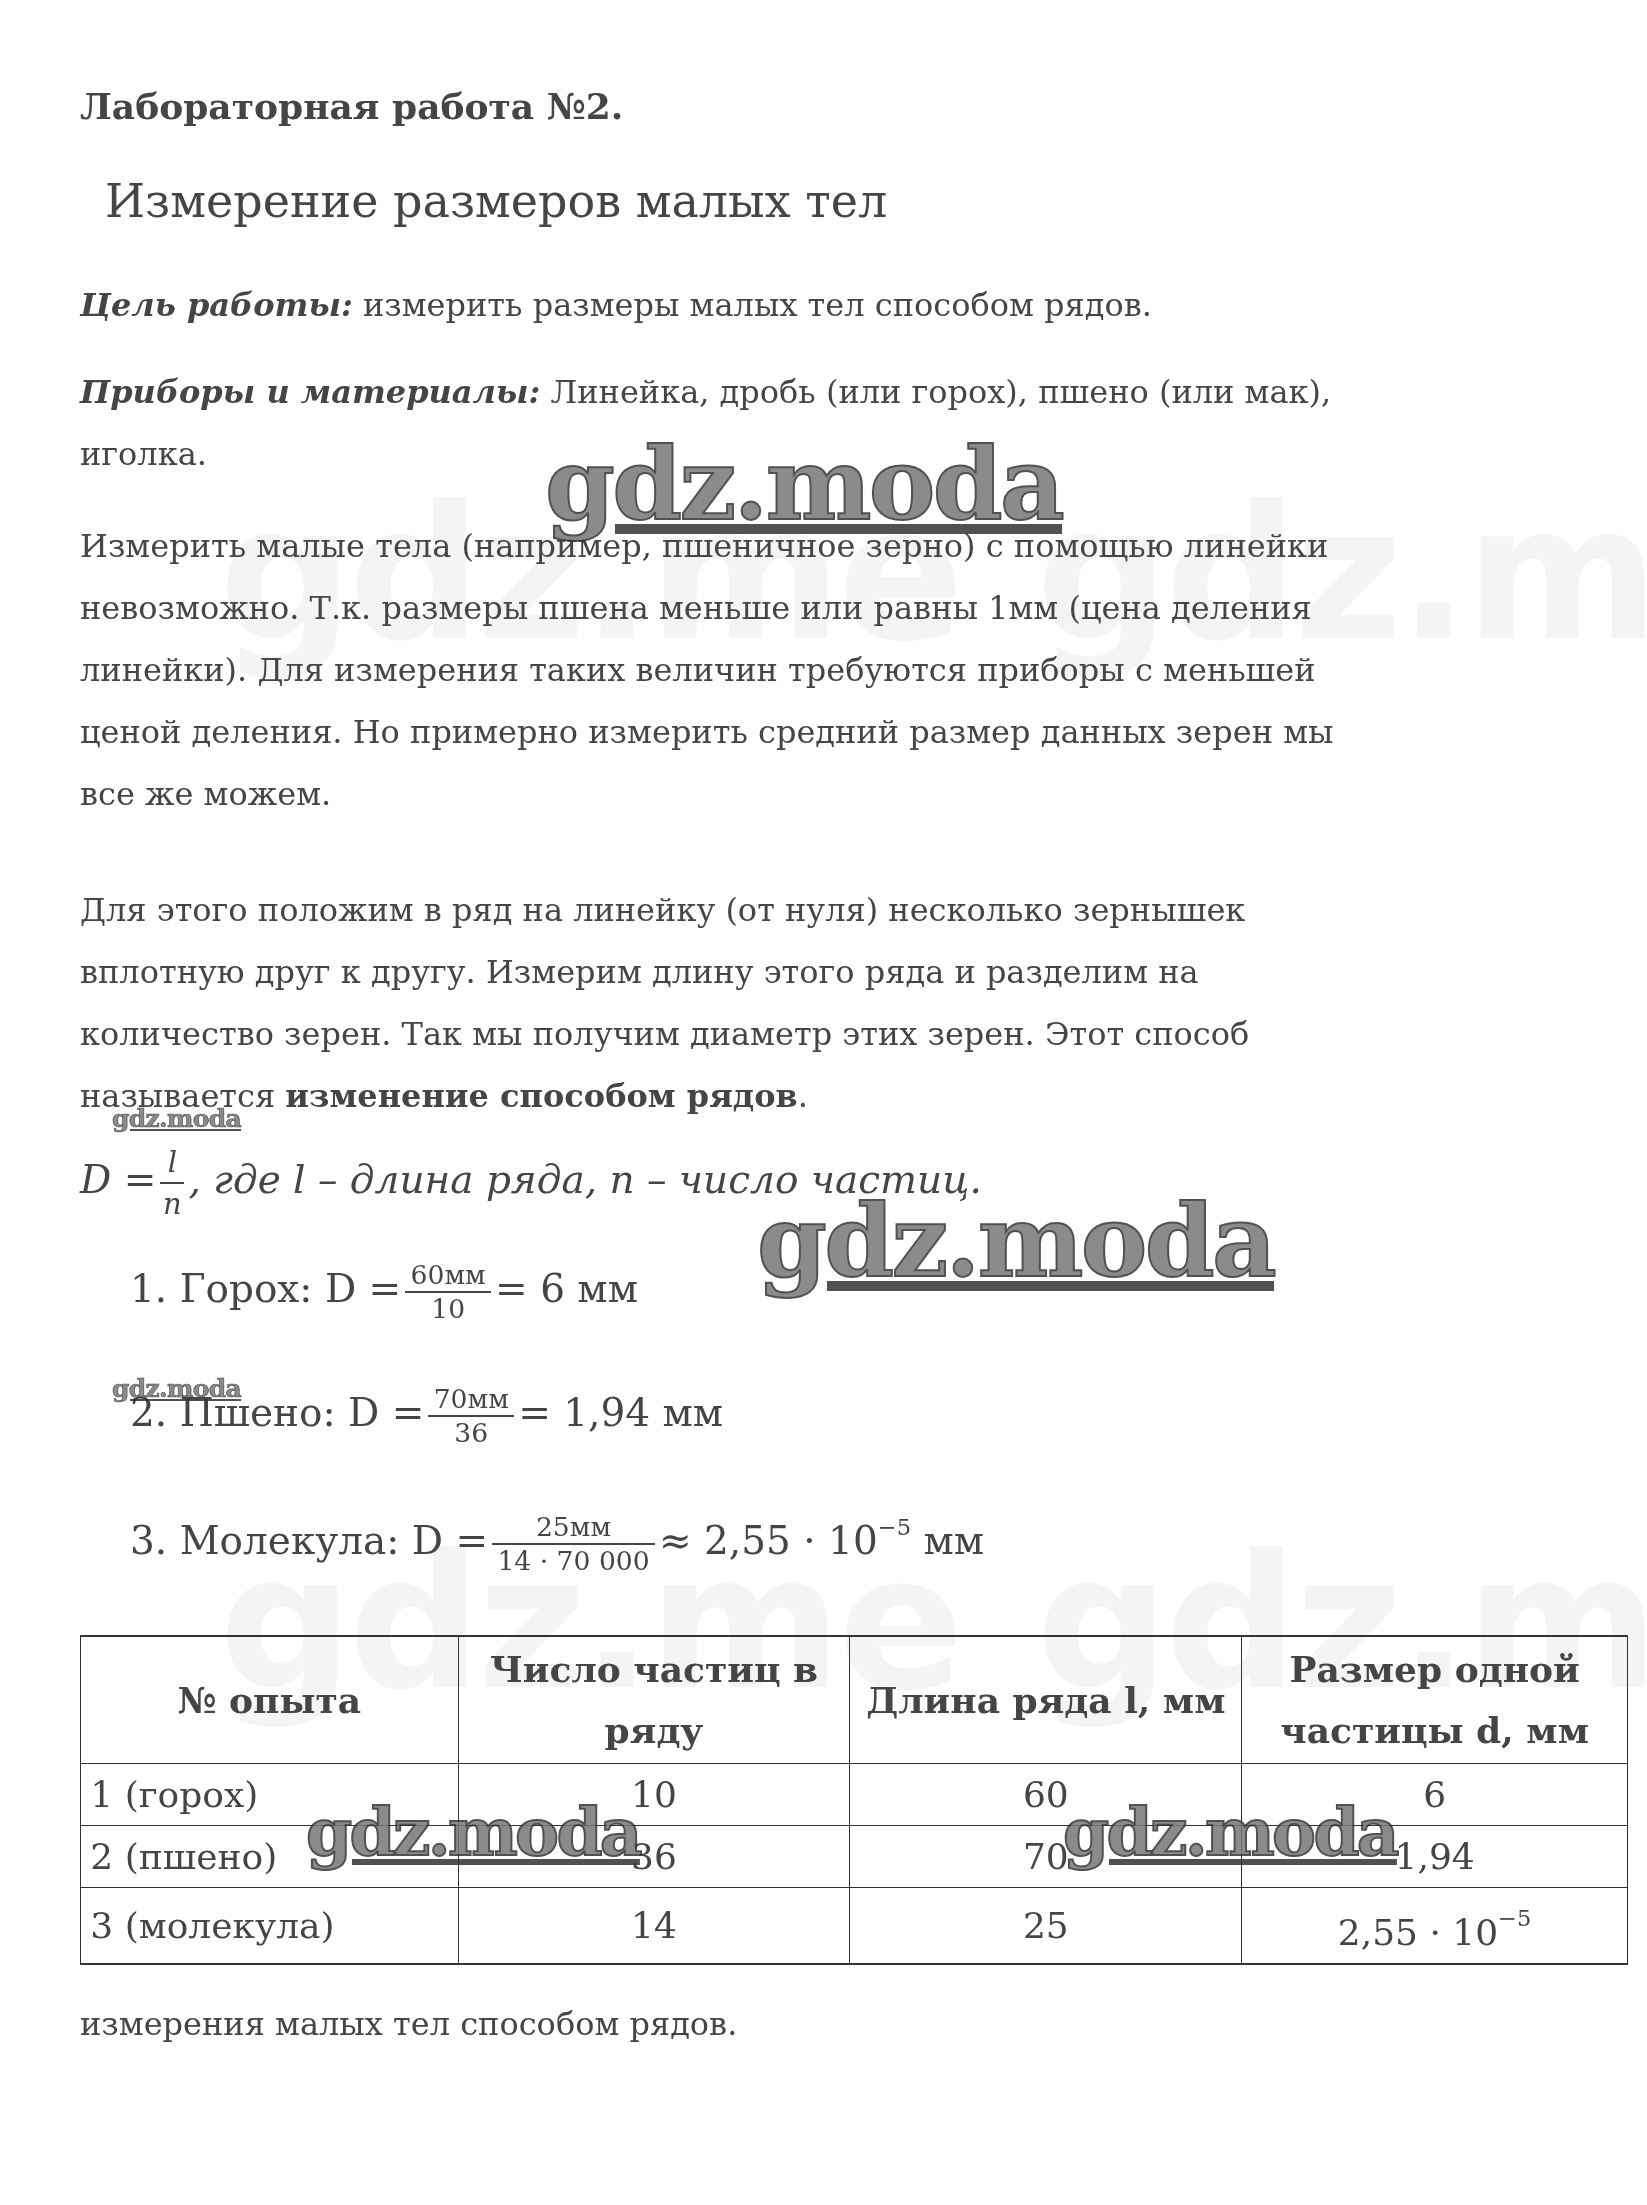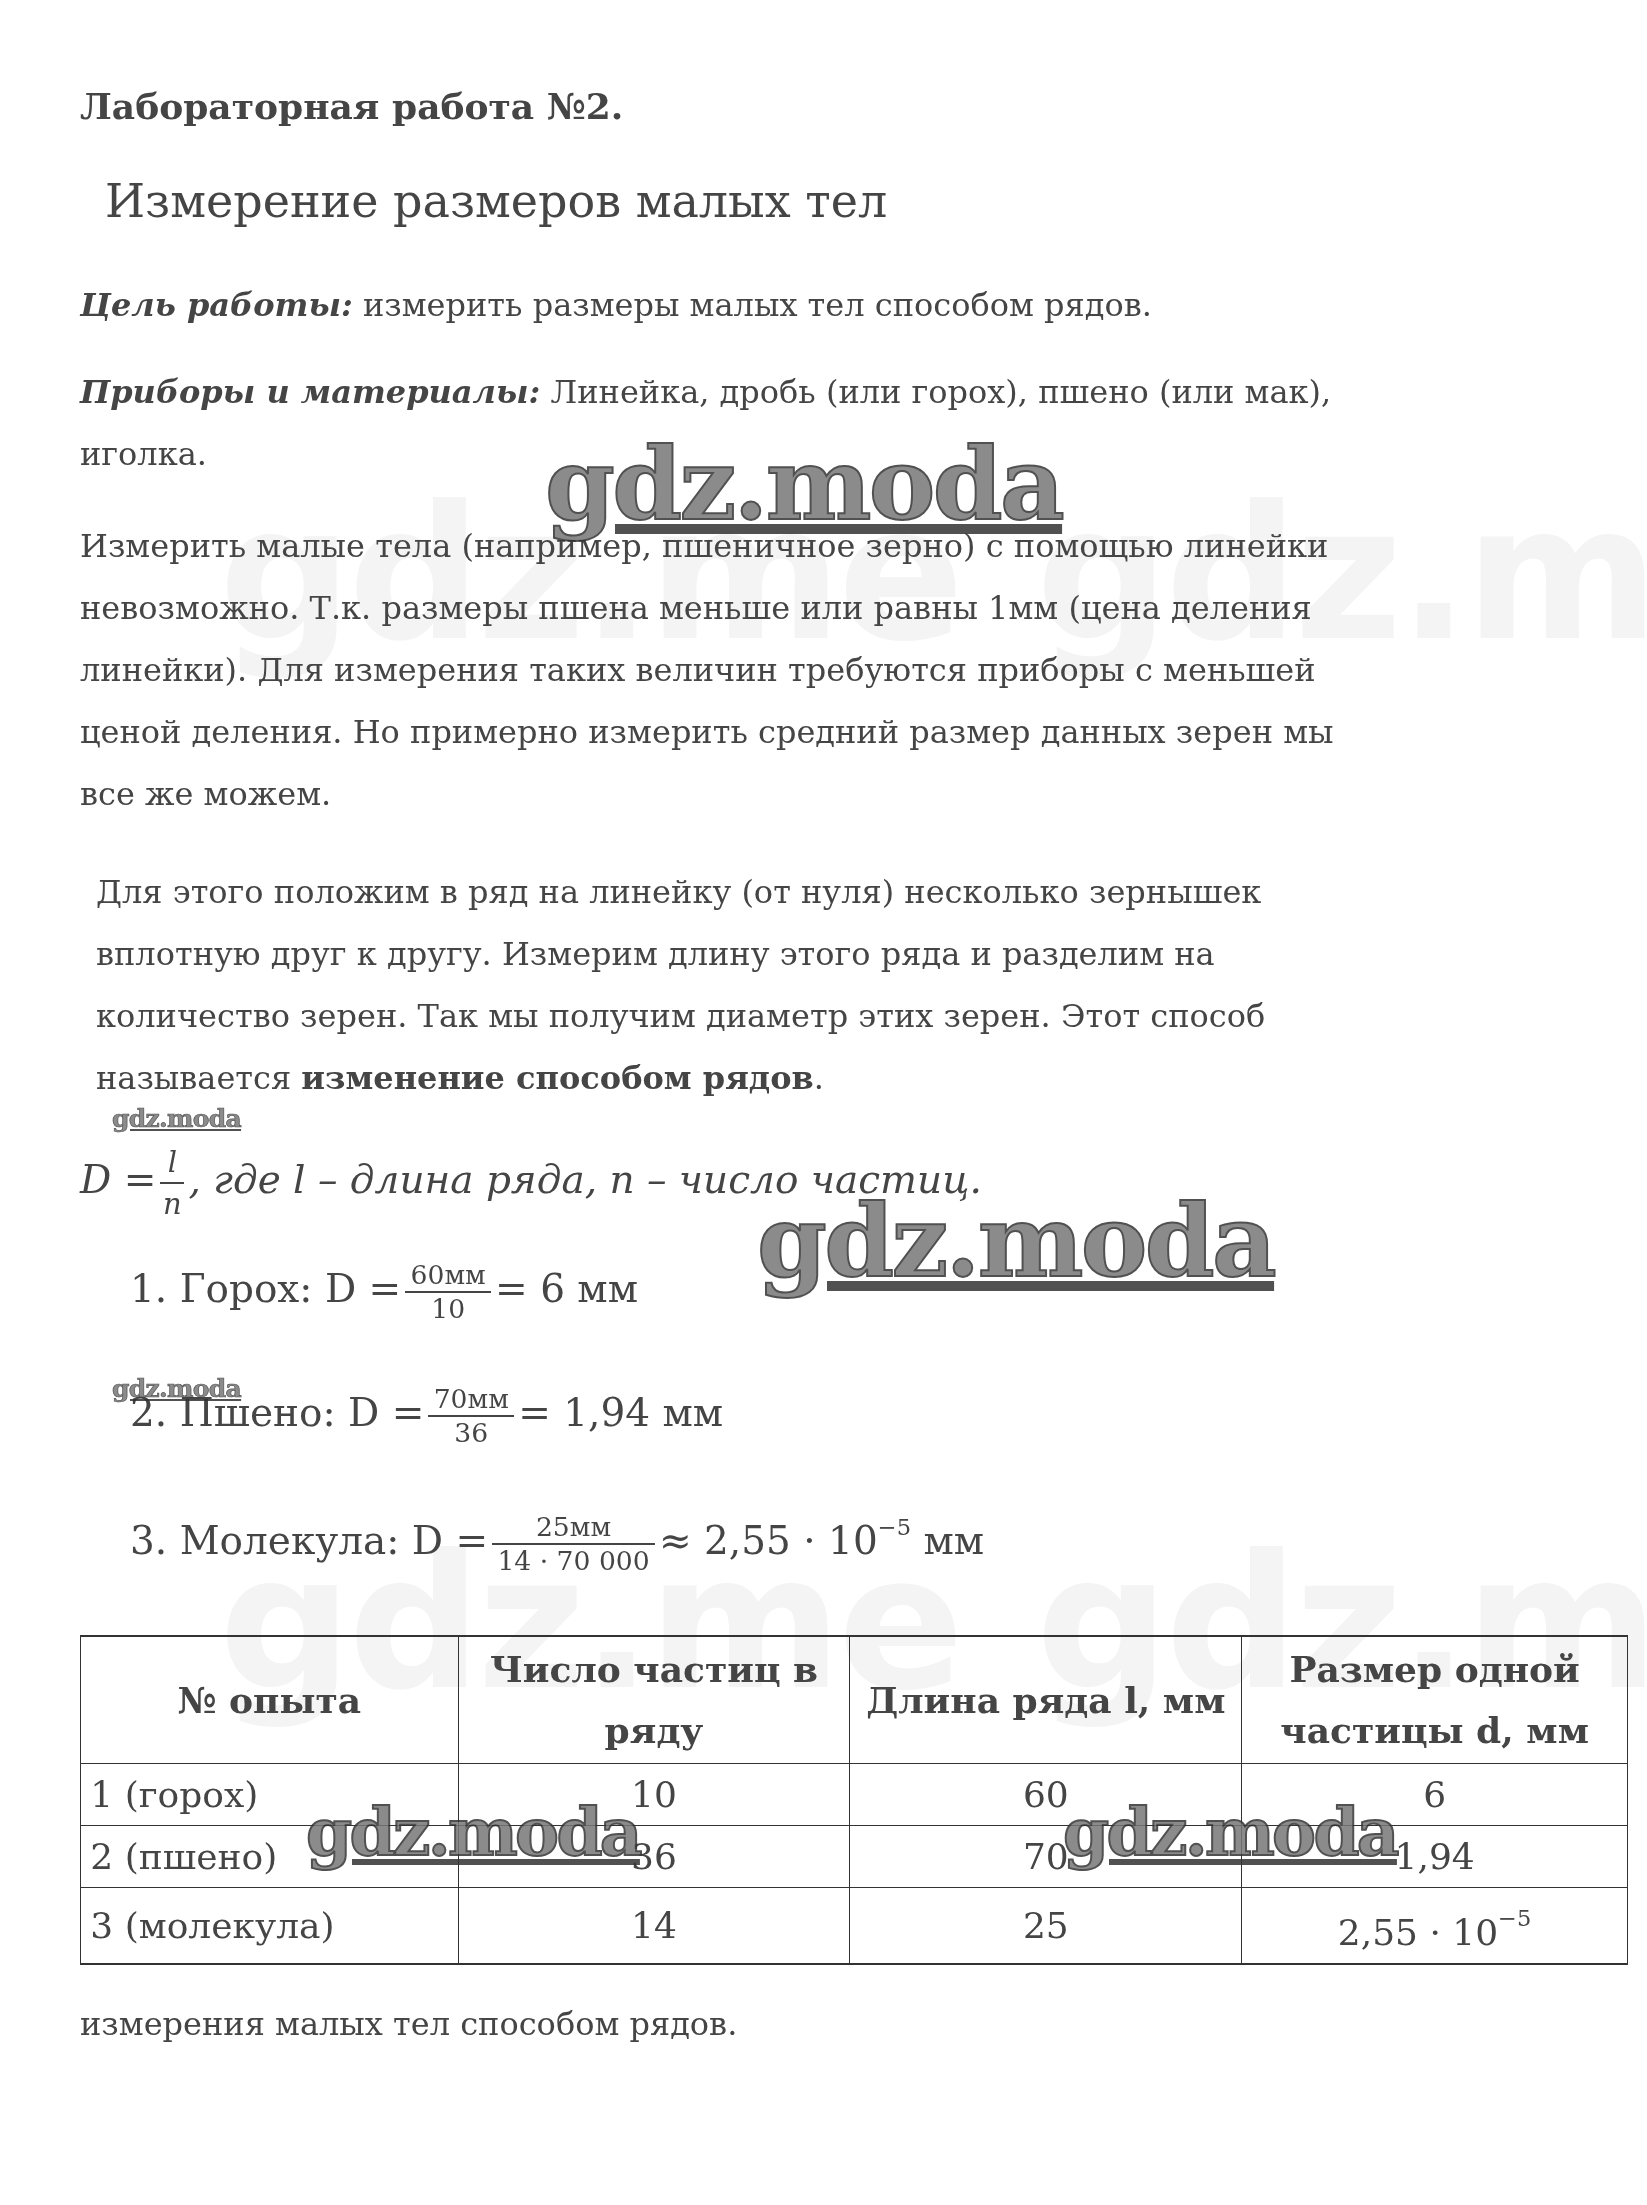--- a/index.html
+++ b/index.html
@@ -64,21 +64,21 @@
   </div>
 
   <div class="abs p" style="top:515px;">
     <div>Измерить малые тела (например, пшеничное зерно) с помощью линейки</div>
     <div>невозможно. Т.к. размеры пшена меньше или равны 1мм (цена деления</div>
     <div>линейки). Для измерения таких величин требуются приборы с меньшей</div>
     <div>ценой деления. Но примерно измерить средний размер данных зерен мы</div>
     <div>все же можем.</div>
   </div>
 
-  <div class="abs p" style="top:861px;margin-left:16px;">
+  <div class="abs p" style="top:879px;">
     <div>Для этого положим в ряд на линейку (от нуля) несколько зернышек</div>
     <div>вплотную друг к другу. Измерим длину этого ряда и разделим на</div>
     <div>количество зерен. Так мы получим диаметр этих зерен. Этот способ</div>
     <div><span>называется </span><span class="bold">изменение способом рядов</span><span>.</span></div>
   </div>
 
   <div class="abs formula ital" style="top:1142px;">
     <span>D =</span><span class="frac tiny"><span class="num">l</span><span class="den">n</span></span><span>, где l – длина ряда, n – число частиц.</span>
   </div>
 

